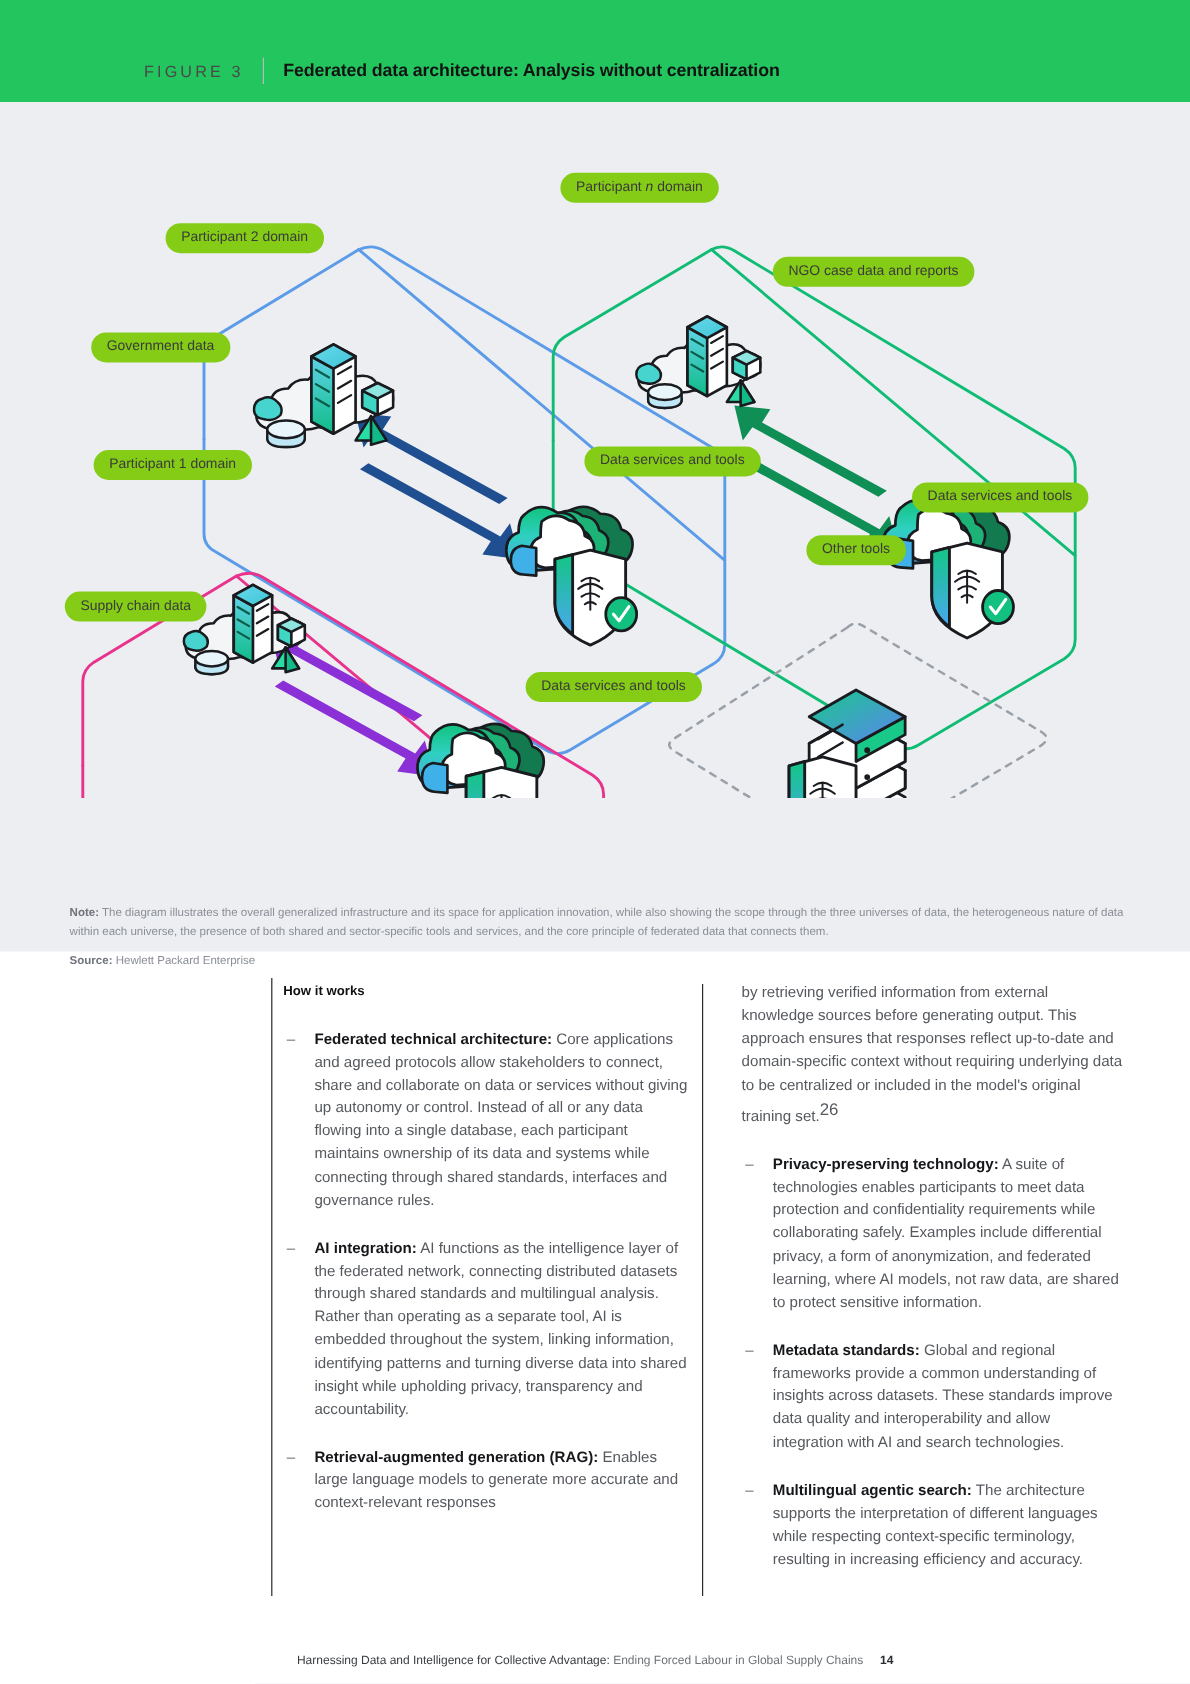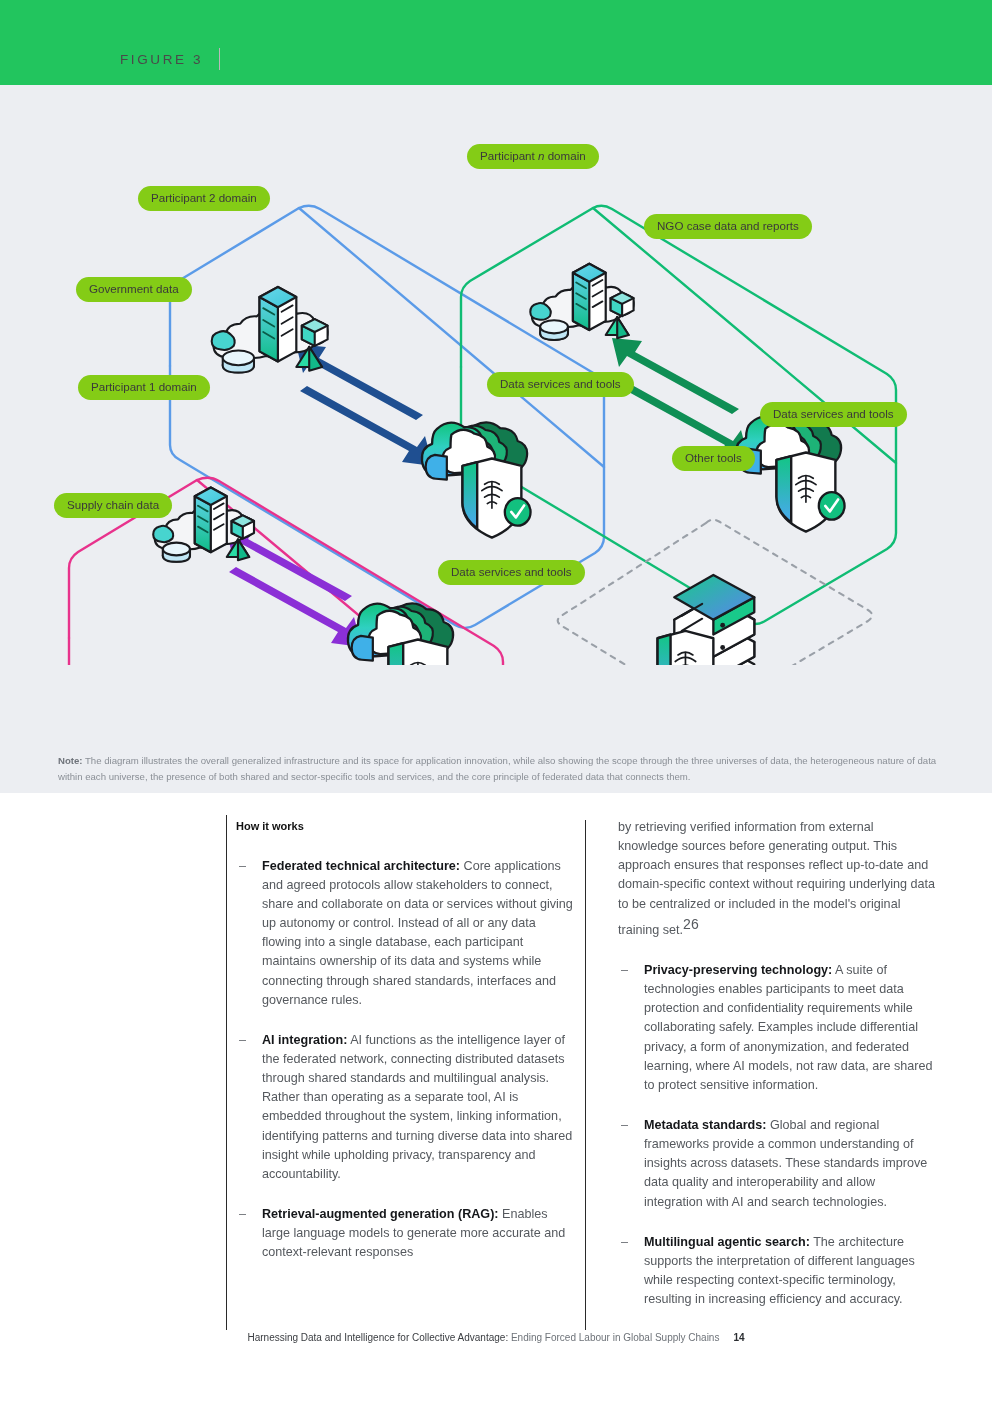--- a/index.html
+++ b/index.html
@@ -99,33 +99,34 @@
   ul.bullets li .dash{
     position:absolute;left:3px;top:0px;color:#6b6f74;font-size:12.6px;
   }
   .lead{font-weight:700;color:#15171a;}
   sup{font-size:14px;vertical-align:super;}
 
   .cont-para{margin:0 0 21px 0;}
 
   
   .footer{
-    position:absolute;left:0;top:1332px;width:992px;
+    position:absolute;left:0;top:1379px;width:992px;
     text-align:center;font-size:10px;color:#6e7379;
   }
   .footer .f-bold{color:#3a3d41;font-weight:400;}
   .footer .f-page{color:#2a2d31;font-weight:700;margin-left:14px;}
 </style>
 </head>
 <body>
 
 <div class="fig-header">
   <div class="fig-header-inner">
     <span class="fig-kicker">FIGURE 3</span>
     <span class="fig-rule"></span>
+    <span class="fig-title">Federated data architecture: Analysis without centralization</span>
   </div>
 </div>
 
 <div class="fig-panel">
 
   <div class="diagram">
 
     <svg width="992" height="580" viewBox="0 0 992 580">
       <defs>
         <linearGradient id="gTower" x1="0" y1="0" x2="0" y2="1">
@@ -397,20 +398,21 @@
     <div class="pill" style="left:54px;top:408px;">Supply chain data</div>
 
     <div class="pill" style="left:438px;top:475px;">Data services and tools</div>
 
     <div class="pill" style="left:672px;top:361px;">Other tools</div>
 
   </div>
 
   <div class="notes">
     <div class="note-block"><b>Note:</b><span> The diagram illustrates the overall generalized infrastructure and its space for application innovation, while also showing the scope through the three universes of data, the heterogeneous nature of data within each universe, the presence of both shared and sector-specific tools and services, and the core principle of federated data that connects them.</span></div>
+    <div class="nline"><b>Source:</b><span> Hewlett Packard Enterprise</span></div>
   </div>
 </div>
 
 <div class="divider-v" style="left:226px;top:815px;height:515px;"></div>
 <div class="divider-v" style="left:585px;top:820px;height:510px;"></div>
 
 <div class="col col-left">
   <h3 class="how">How it works</h3>
   <ul class="bullets">
     <li>

